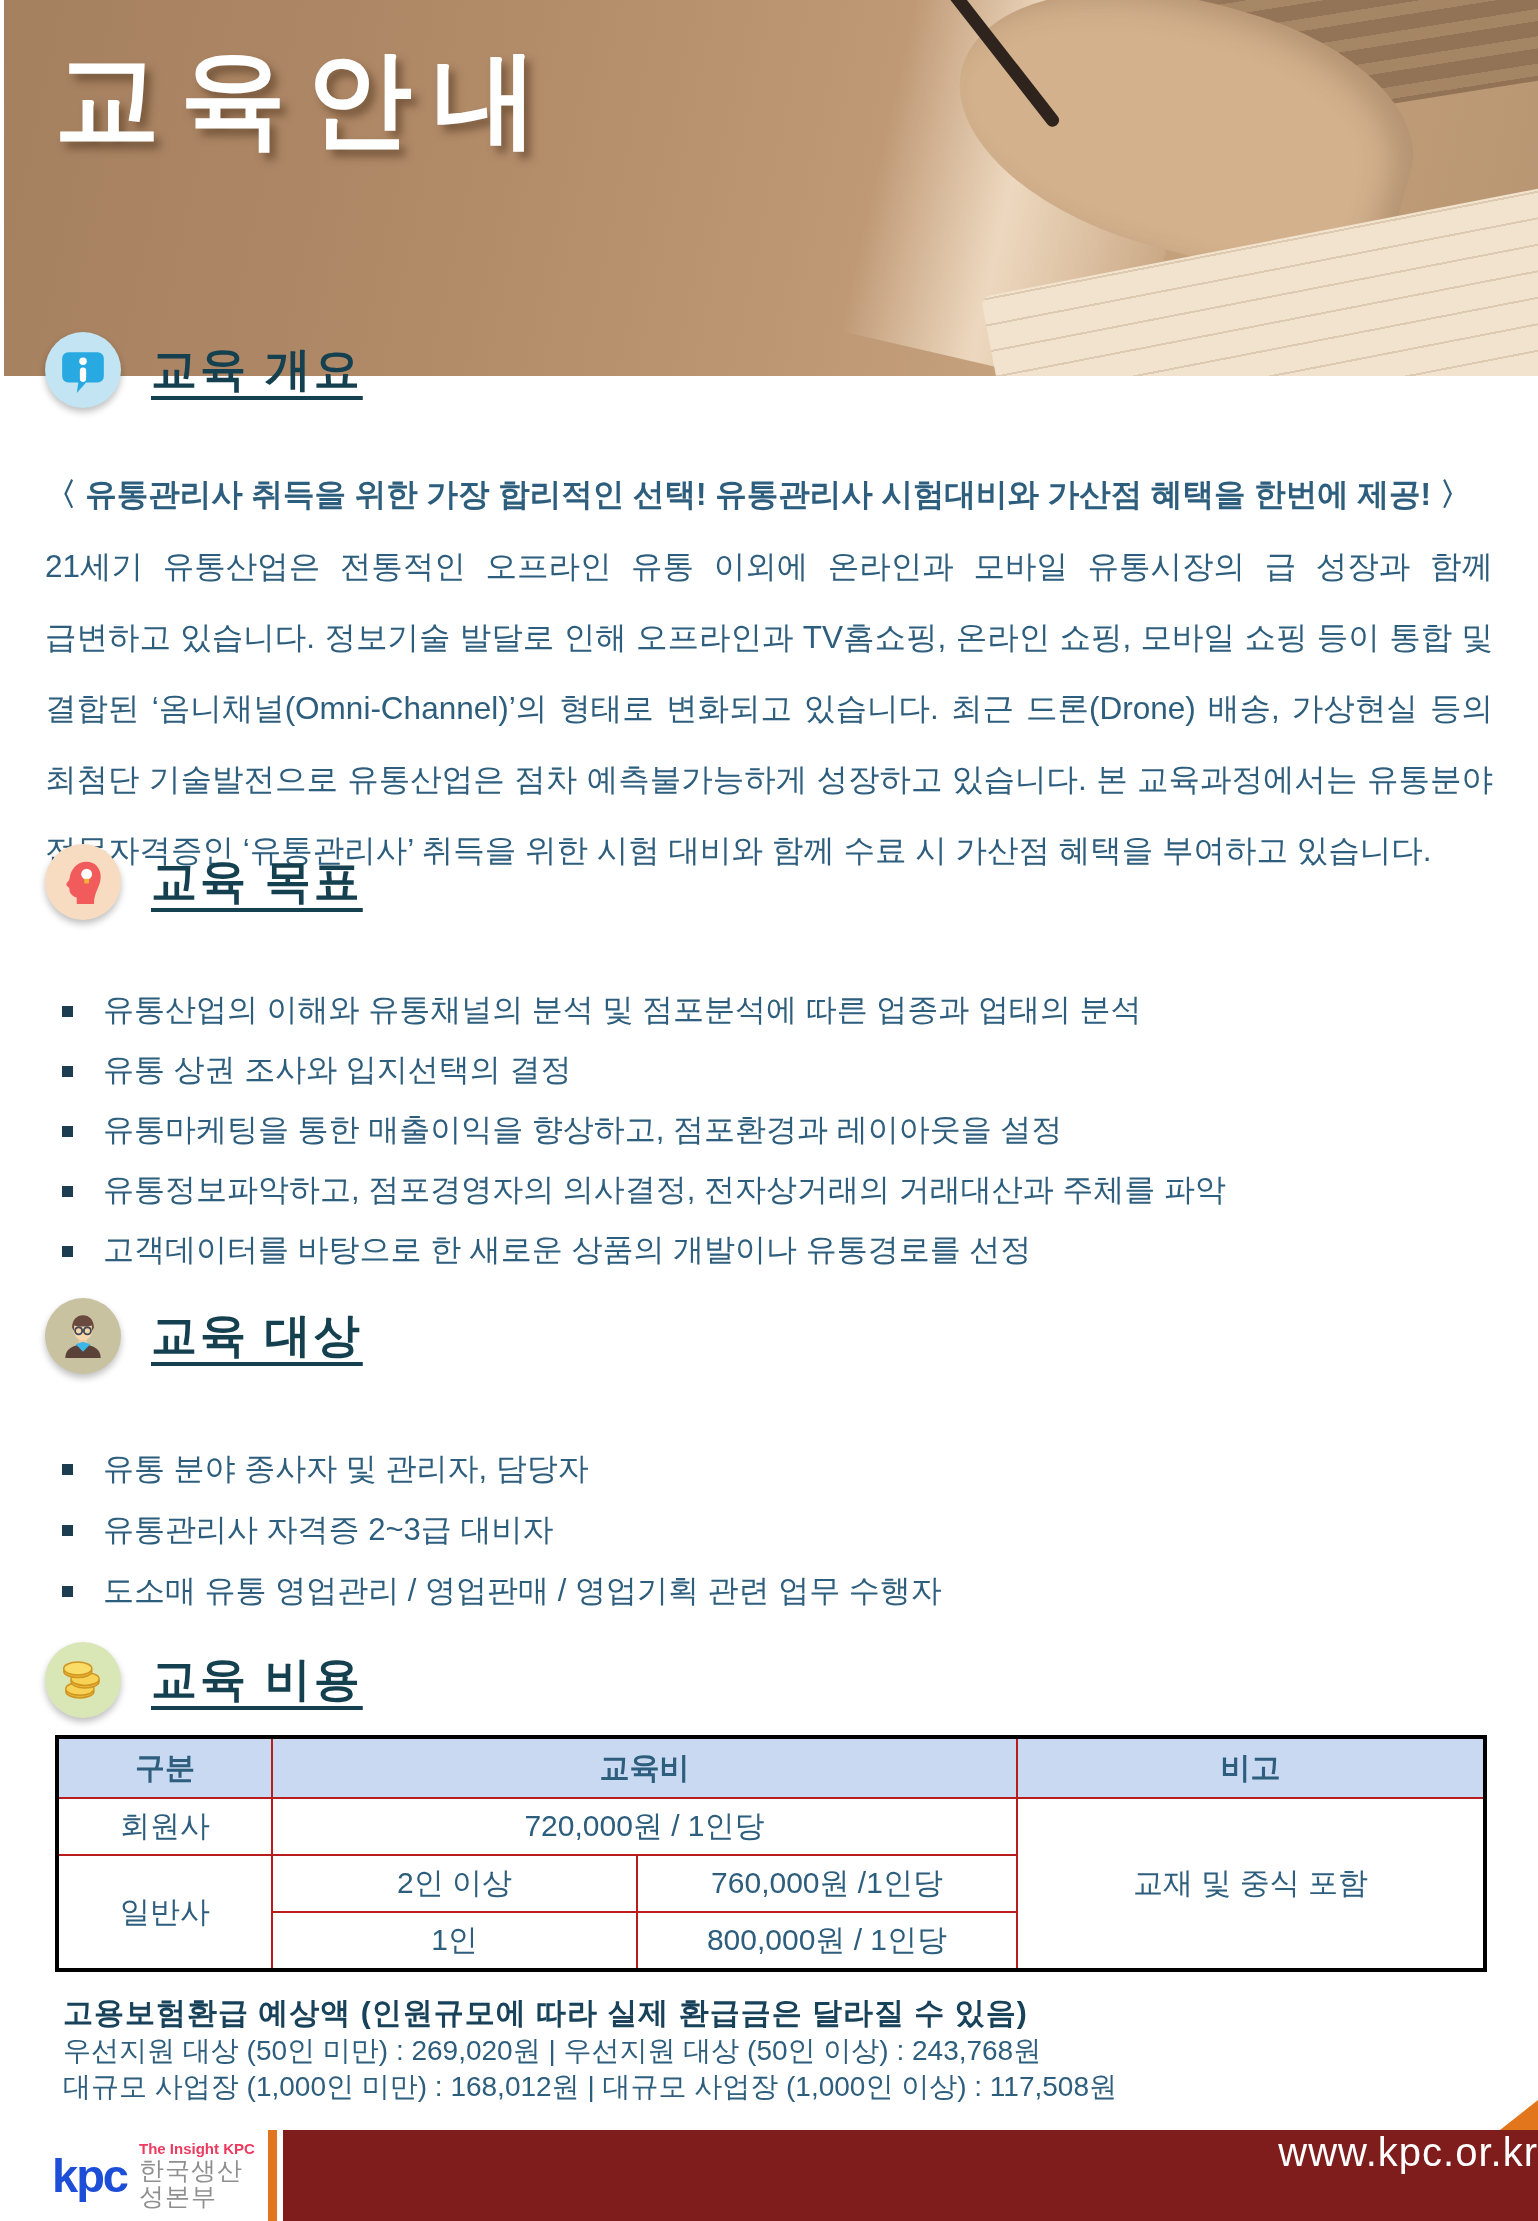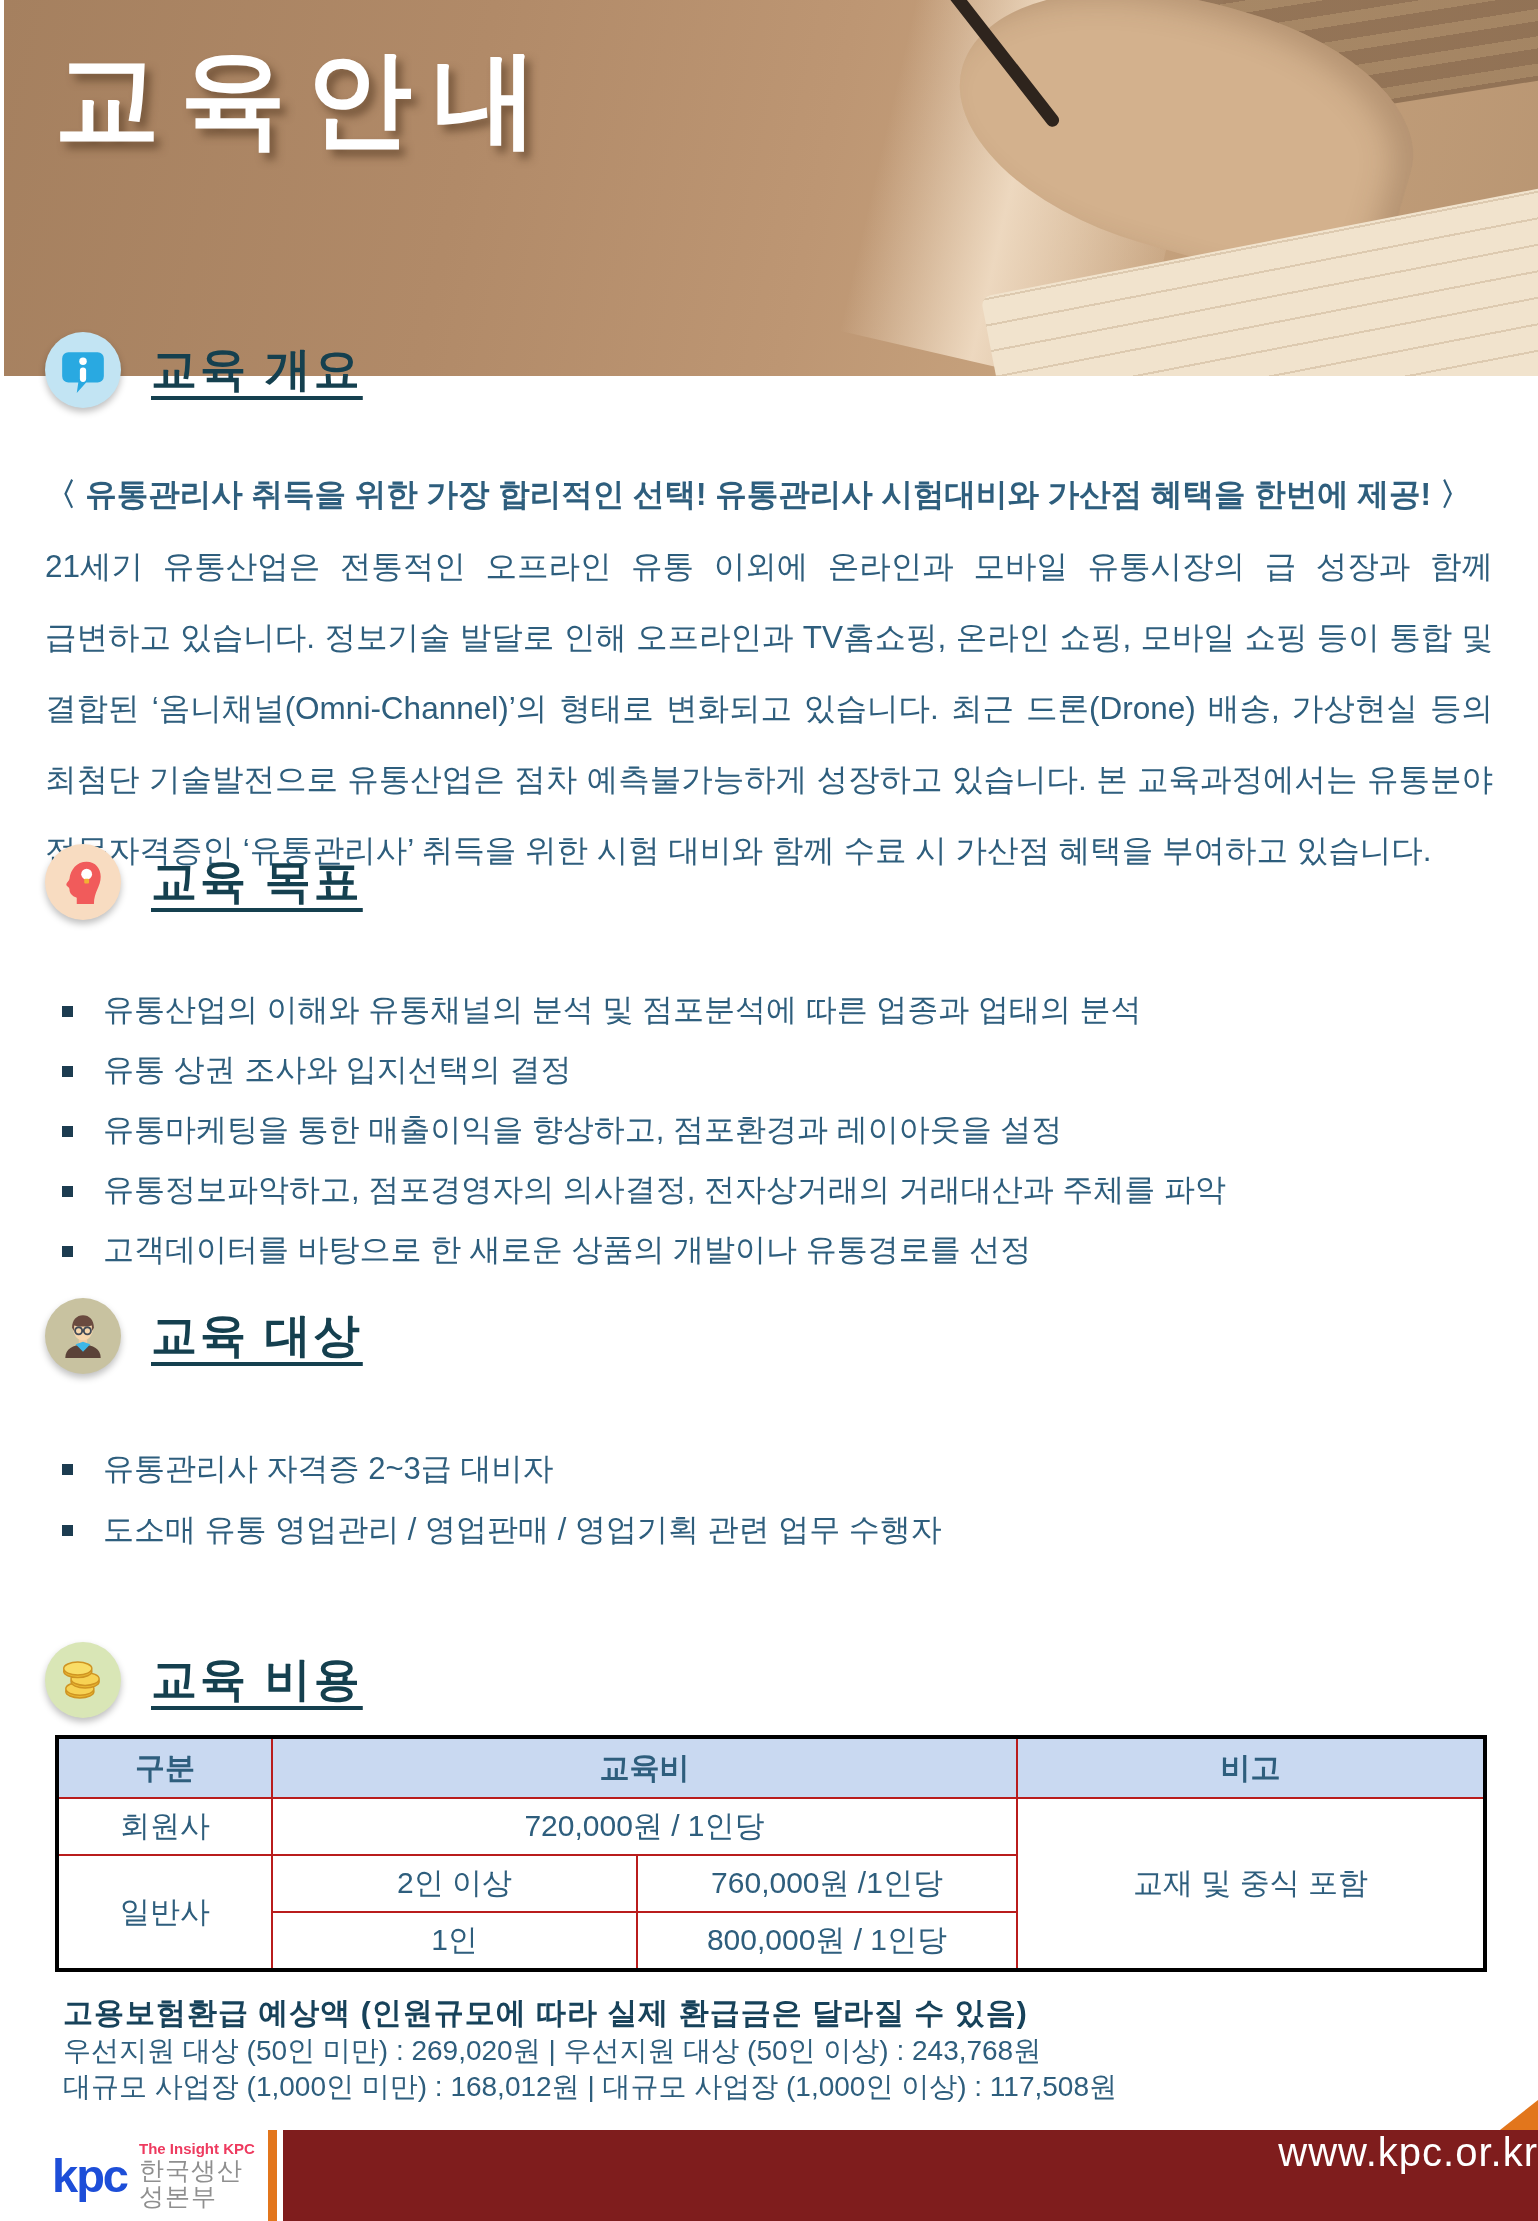--- a/index.html
+++ b/index.html
@@ -192,20 +192,24 @@
       <ellipse cx="24" cy="17.5" rx="9.5" ry="10.5" fill="#f7d6ac"></ellipse>
       <path d="M13.5 16C13.5 8.5 18 4 24 4s10.5 4.5 10.5 12l-2 3.5v-5.5c-5 1.3-12 1.3-17 0V19.5z" fill="#6a4a3f"></path>
       <circle cx="19.8" cy="19" r="3.4" fill="none" stroke="#424a56" stroke-width="1.8"></circle>
       <circle cx="28.2" cy="19" r="3.4" fill="none" stroke="#424a56" stroke-width="1.8"></circle>
       <line x1="23.2" y1="19" x2="24.8" y2="19" stroke="#424a56" stroke-width="1.8"></line>
     </svg>
   </span>
   <span class="sec-title">교육 대상</span>
 </div>
 <ul class="blist blist-aud">
+  <li>
+      <span class="bullet-sq"></span>
+      <span>유통 분야 종사자 및 관리자, 담당자</span>
+    </li>
   <li>
       <span class="bullet-sq"></span>
       <span>유통관리사 자격증 2~3급 대비자</span>
     </li>
   <li>
       <span class="bullet-sq"></span>
       <span>도소매 유통 영업관리 / 영업판매 / 영업기획 관련 업무 수행자</span>
     </li>
 </ul>
 

